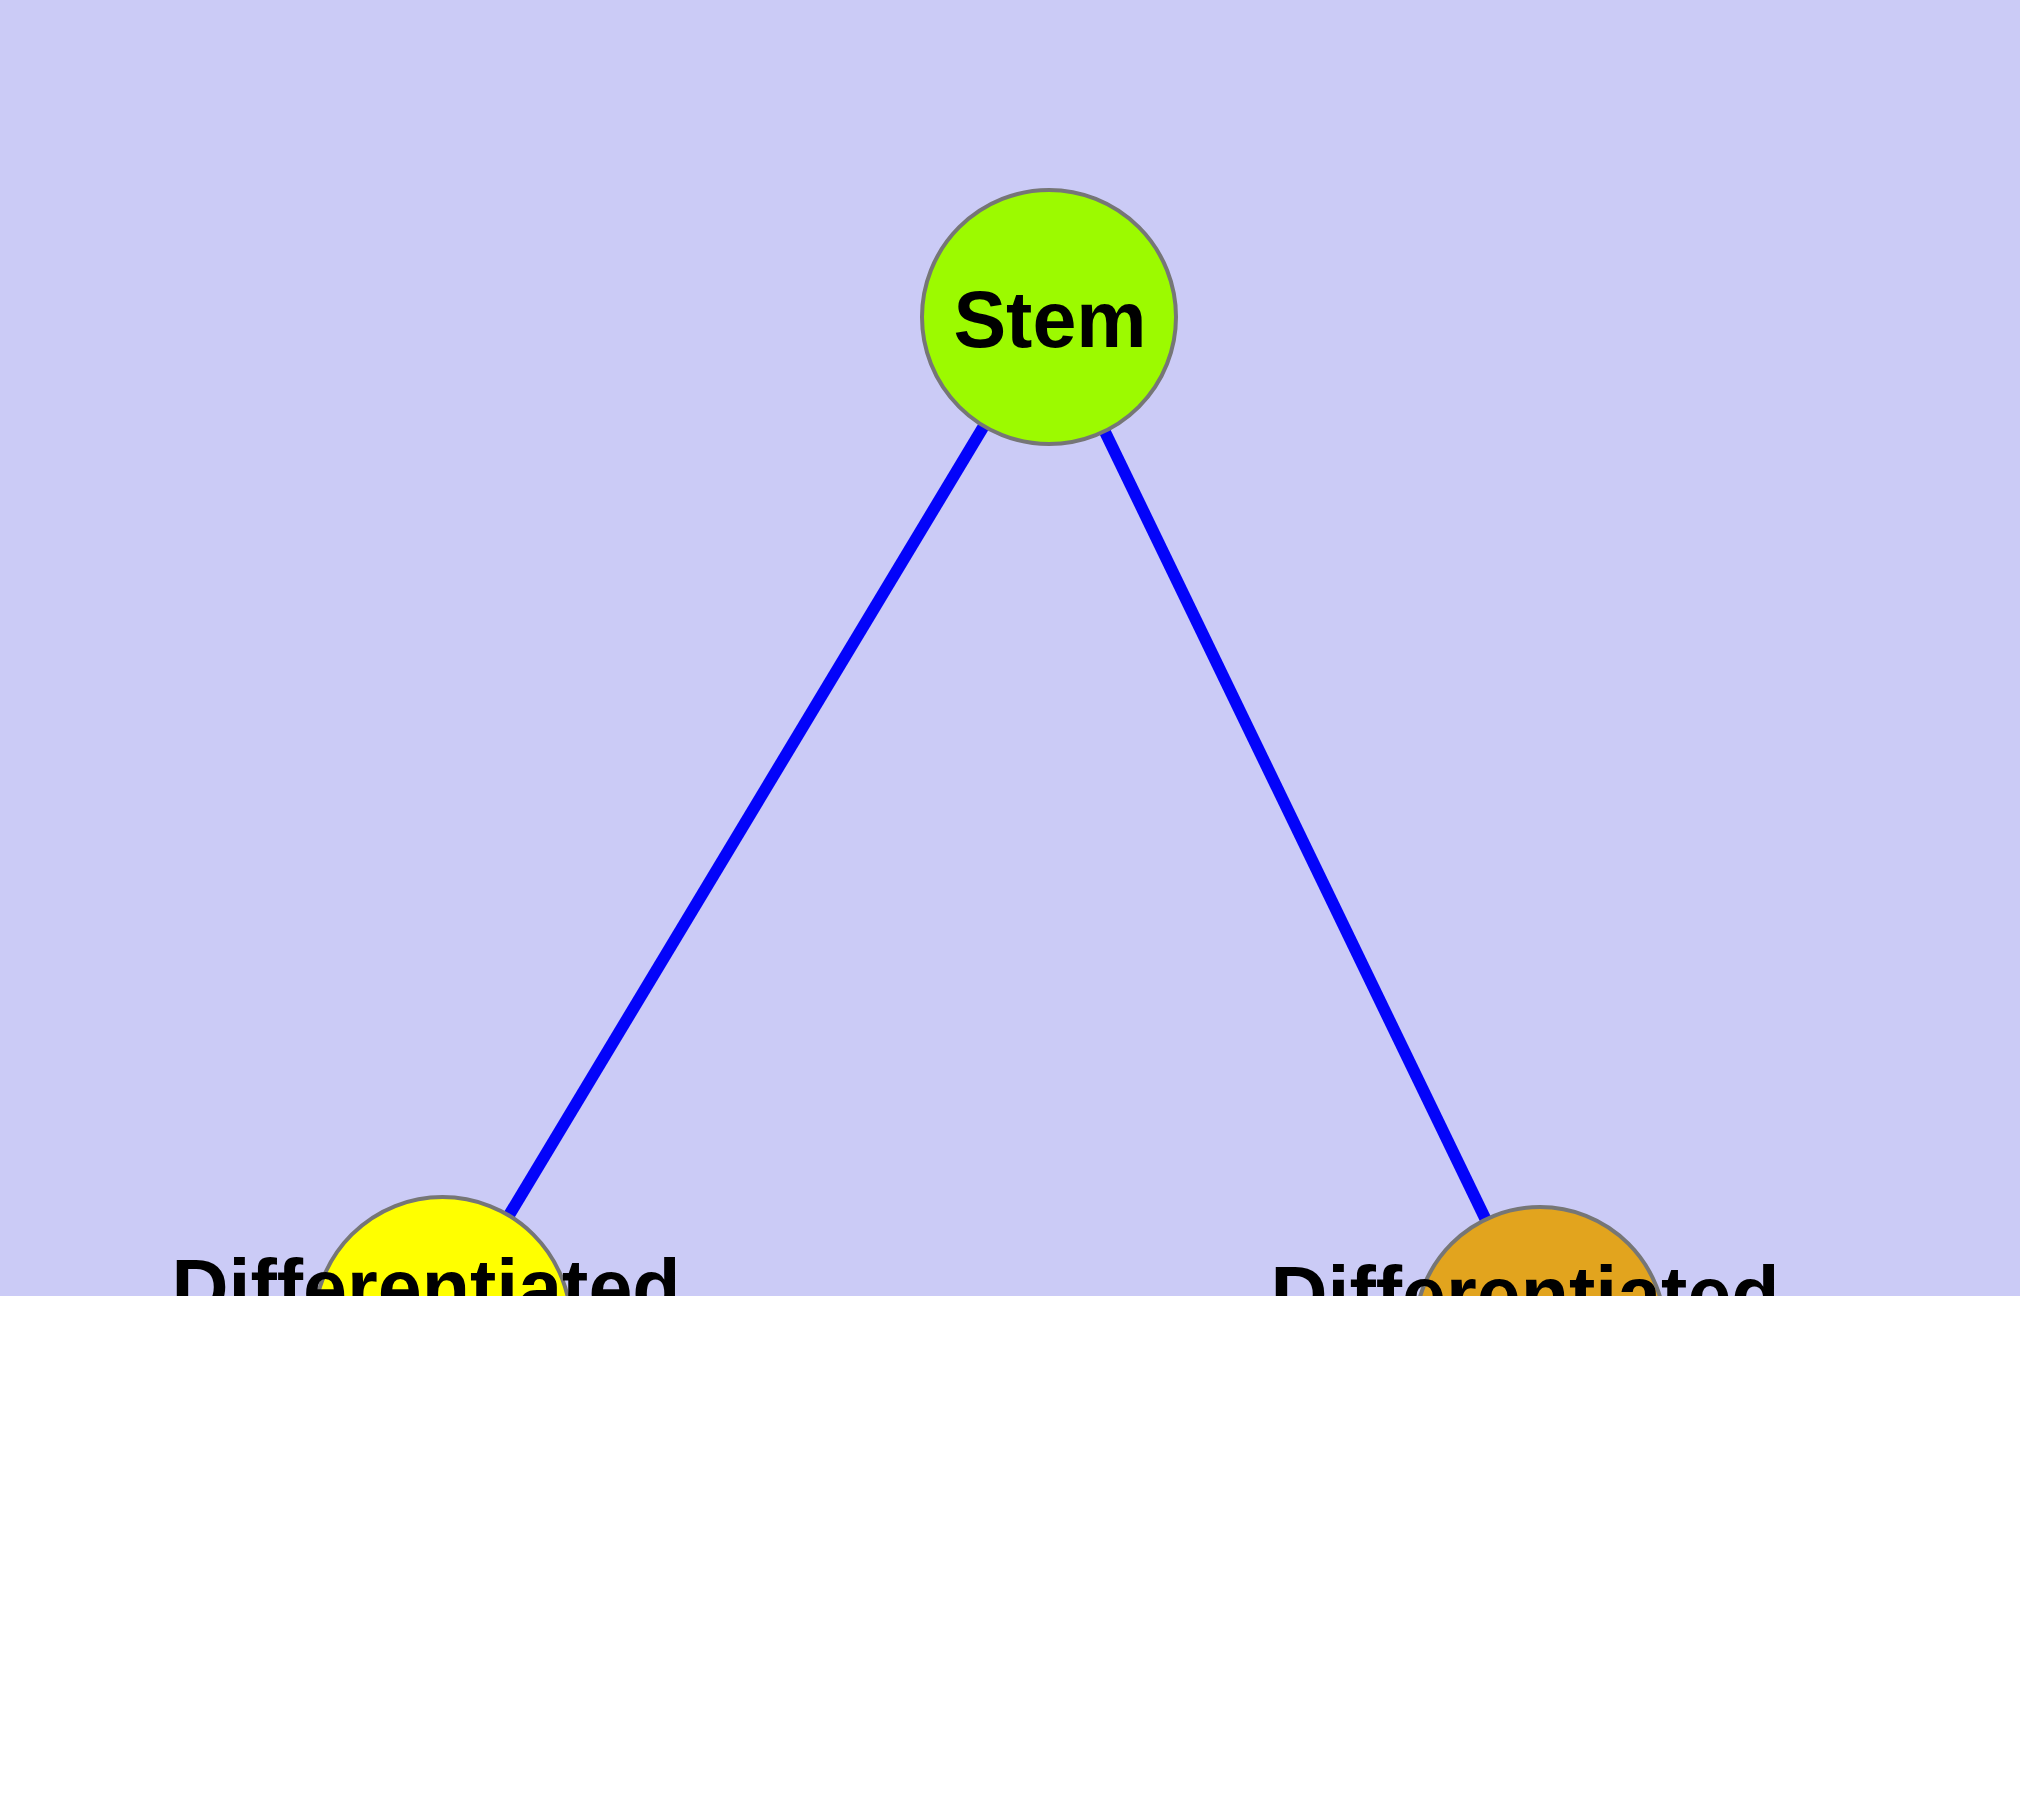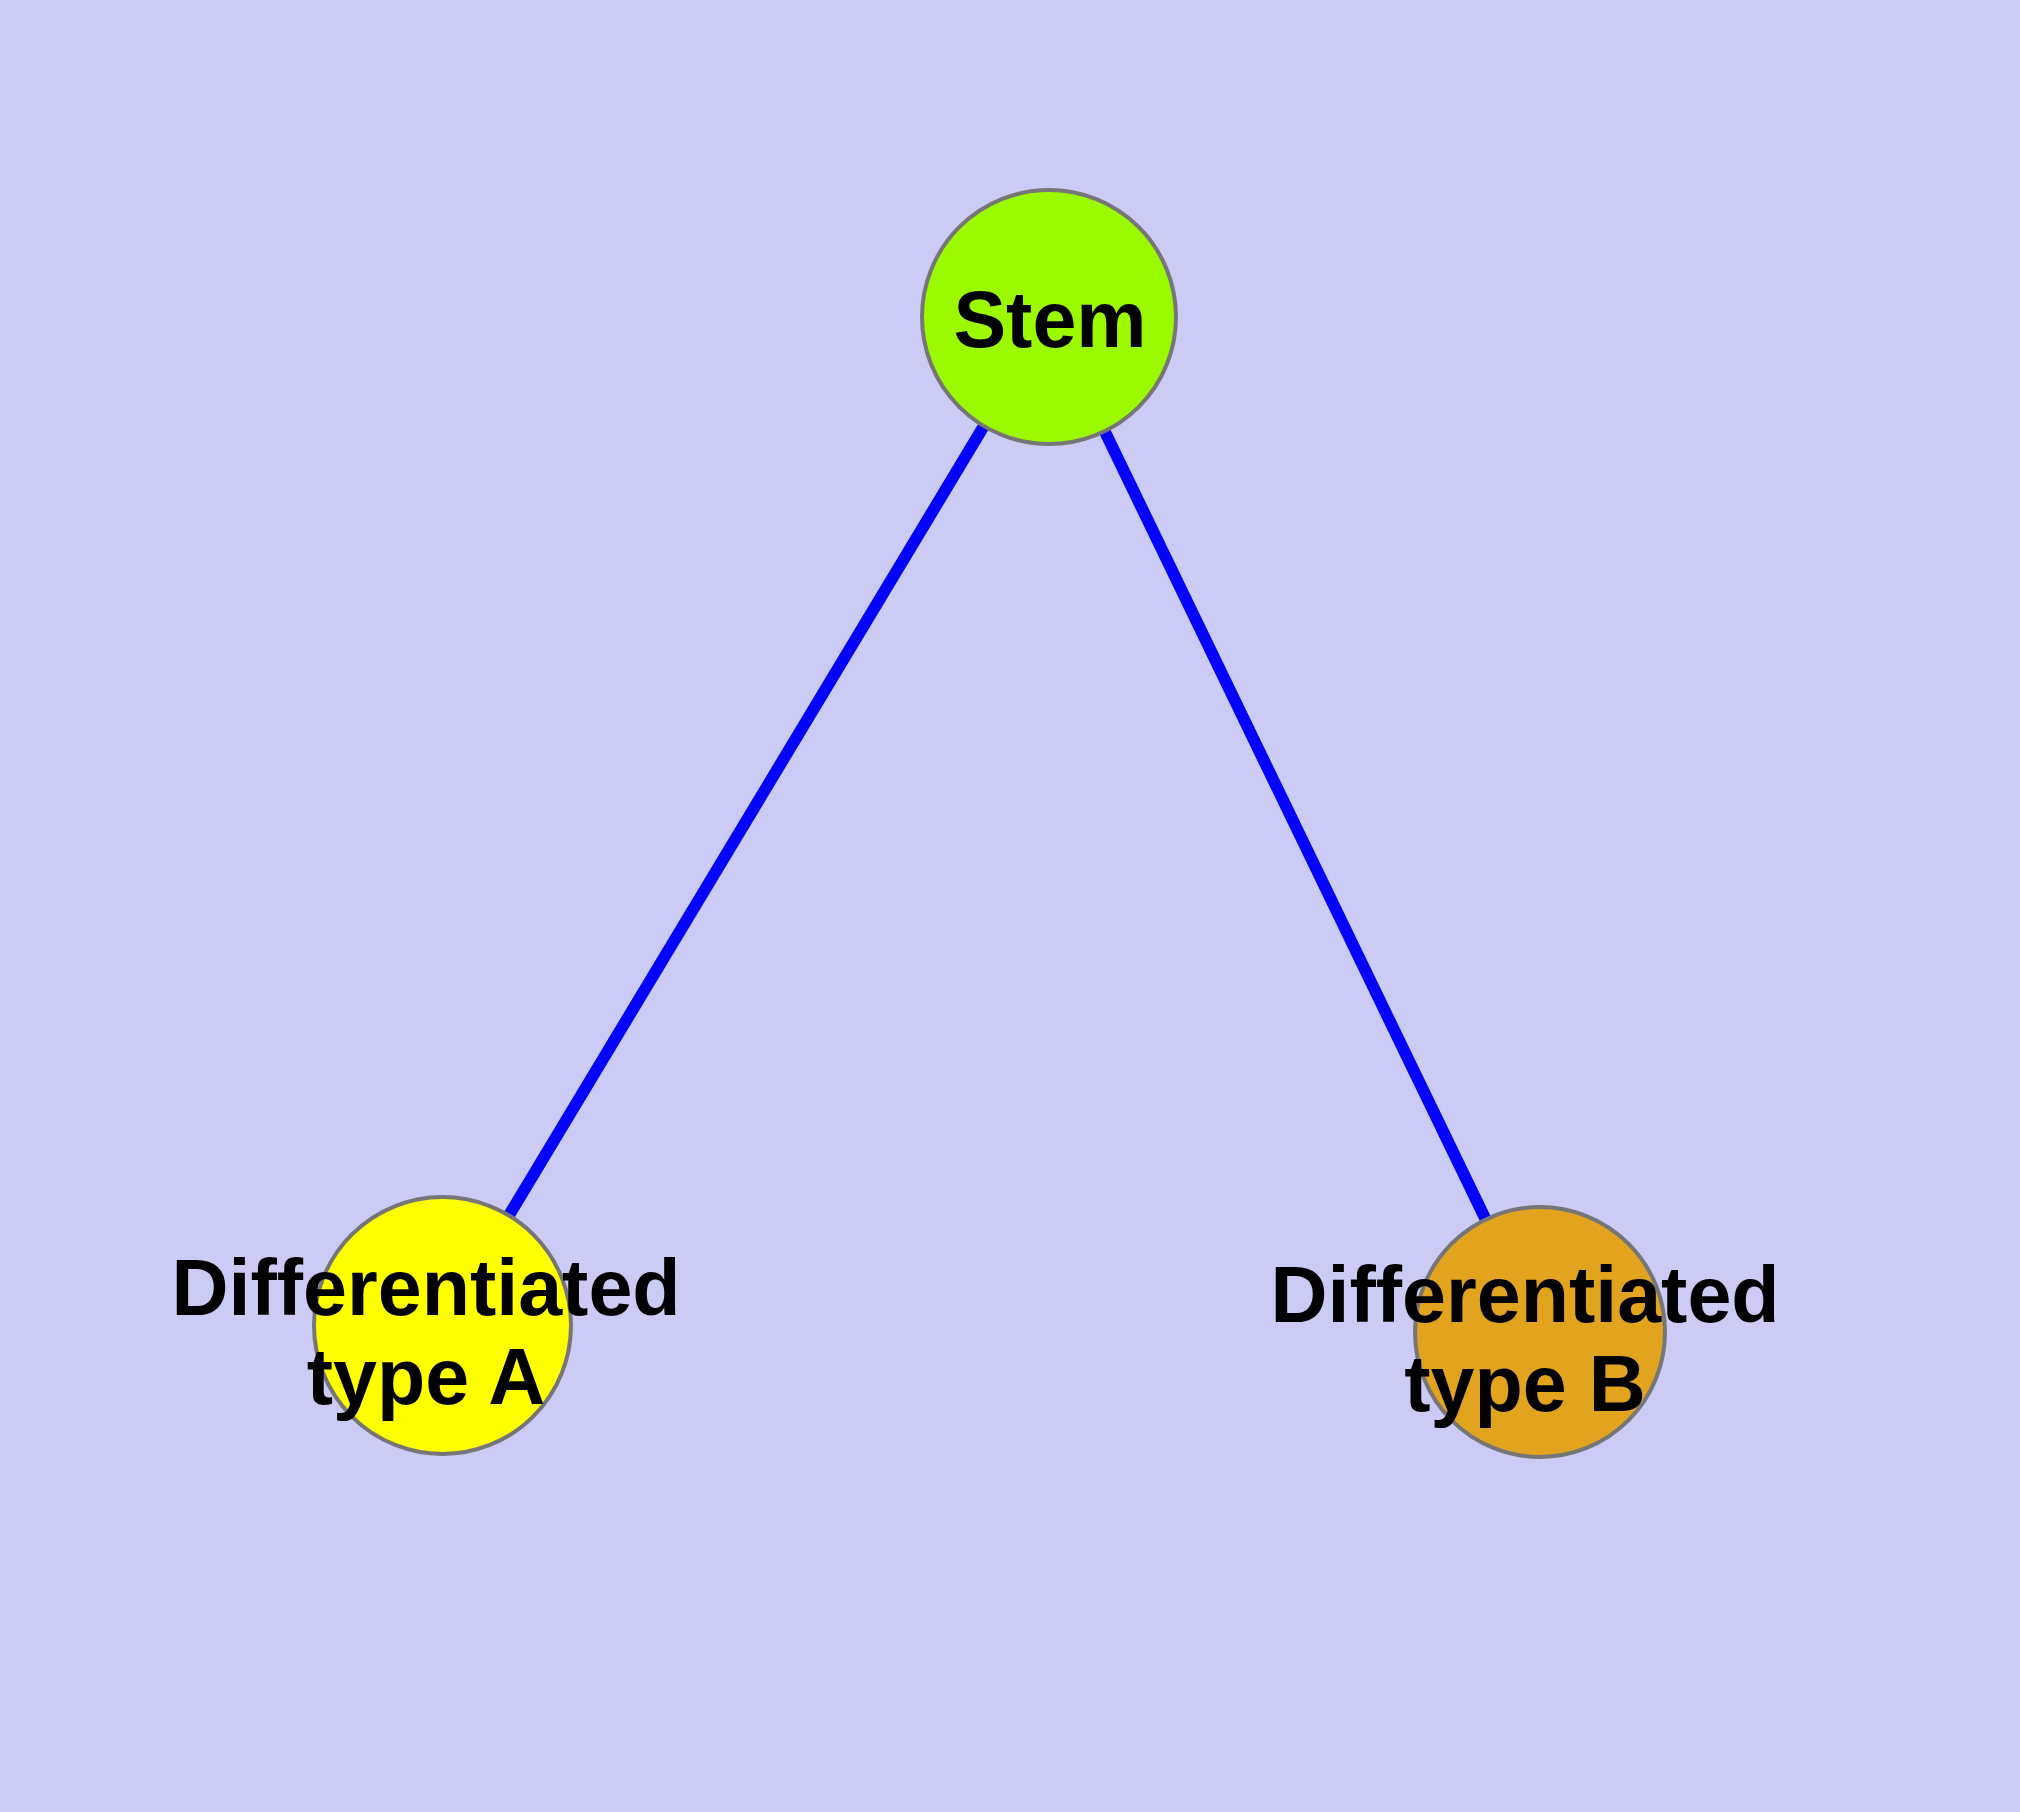--- a/index.html
+++ b/index.html
@@ -2,21 +2,21 @@
 <html style="font-size:13.6px"><head>
 <meta charset="utf-8">
 <style>
   html, body {
     margin: 0;
     padding: 0;
   }
   .canvas {
     position: relative;
     width: 2021px;
-    height: 1812px;
+    height: 1296px;
     overflow: hidden;
     font-family: "Liberation Sans", sans-serif;
   }
   .edges {
     position: absolute;
     left: 0;
     top: 0;
     display: block;
   }
   .edges line {

